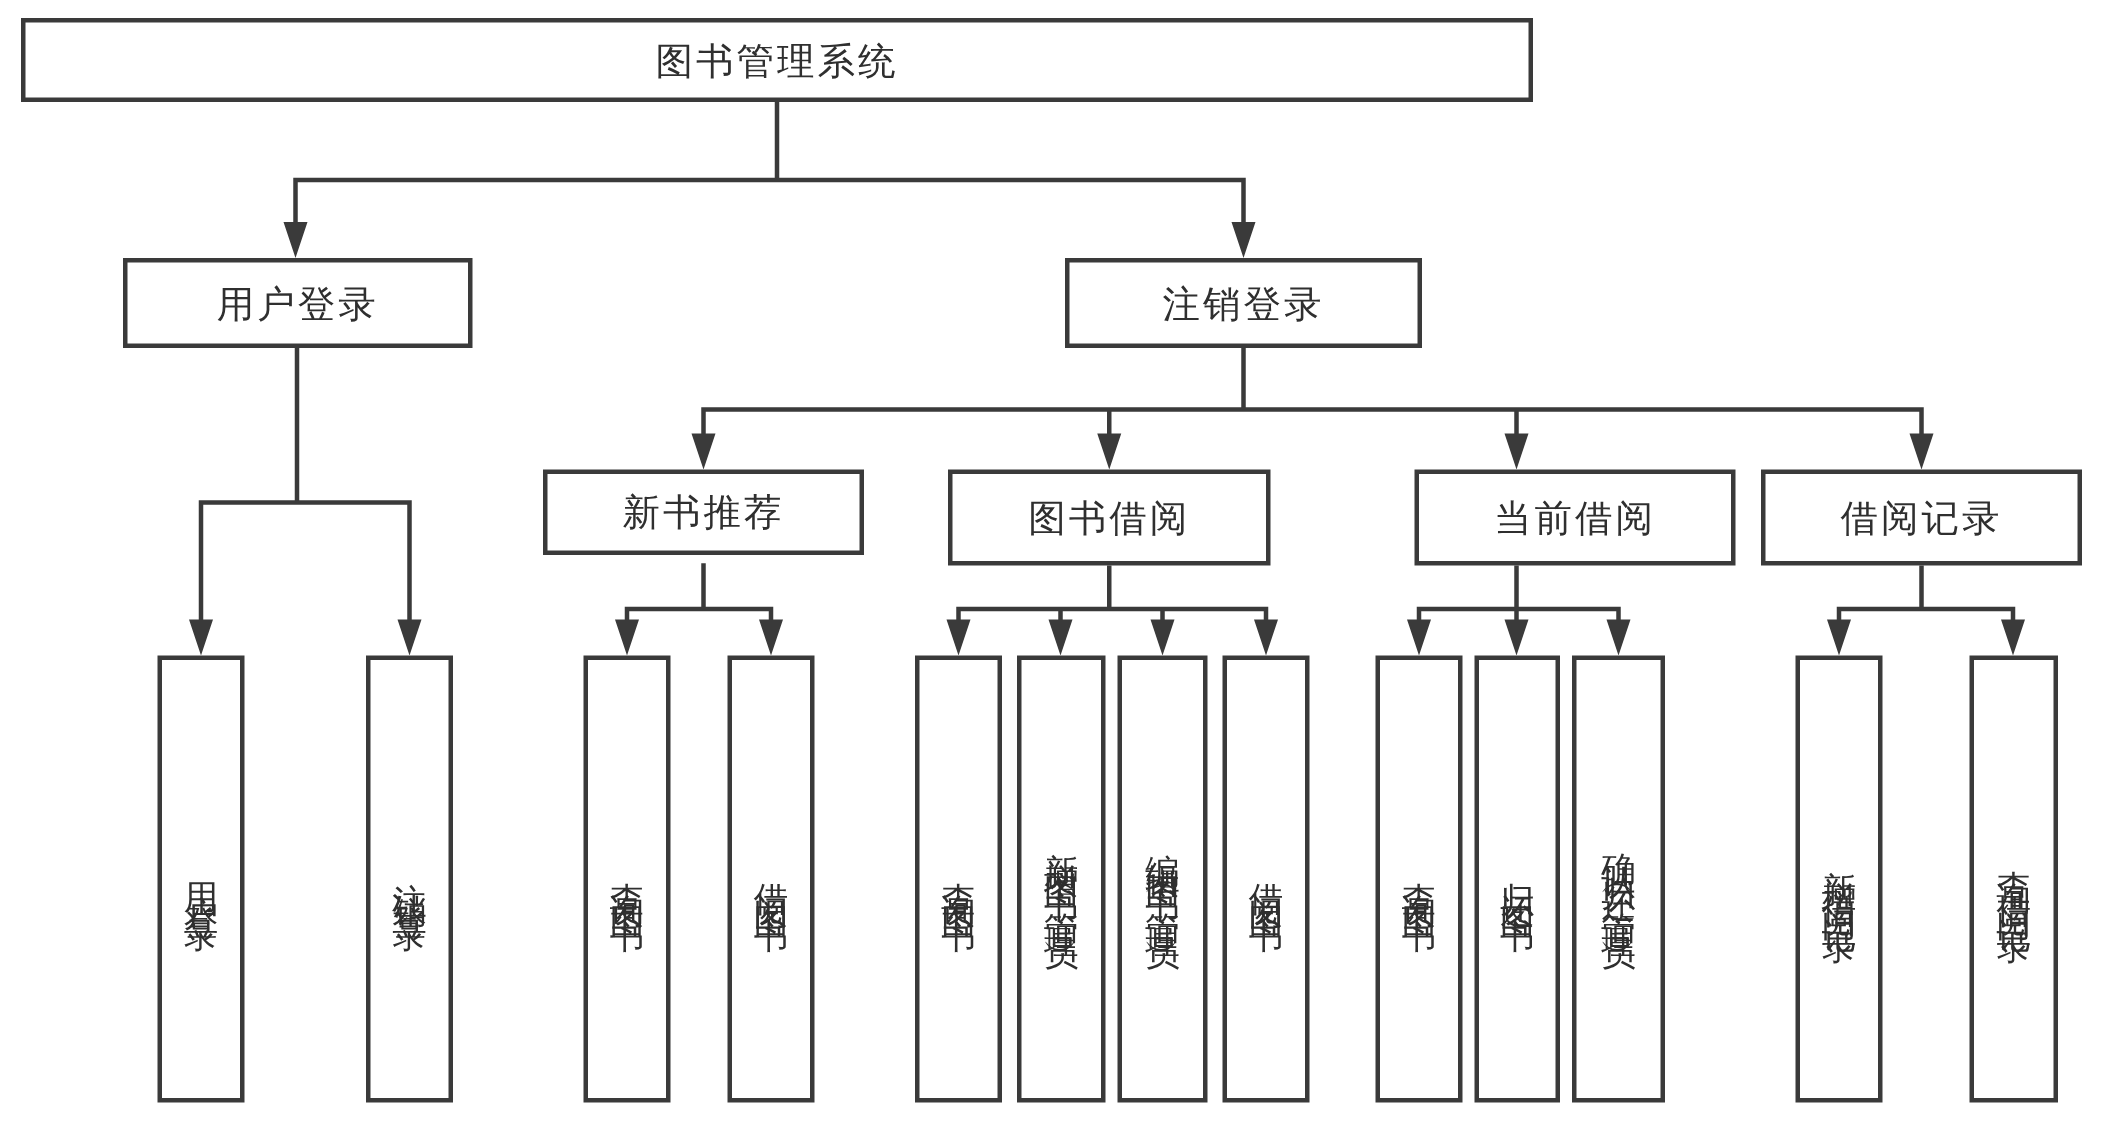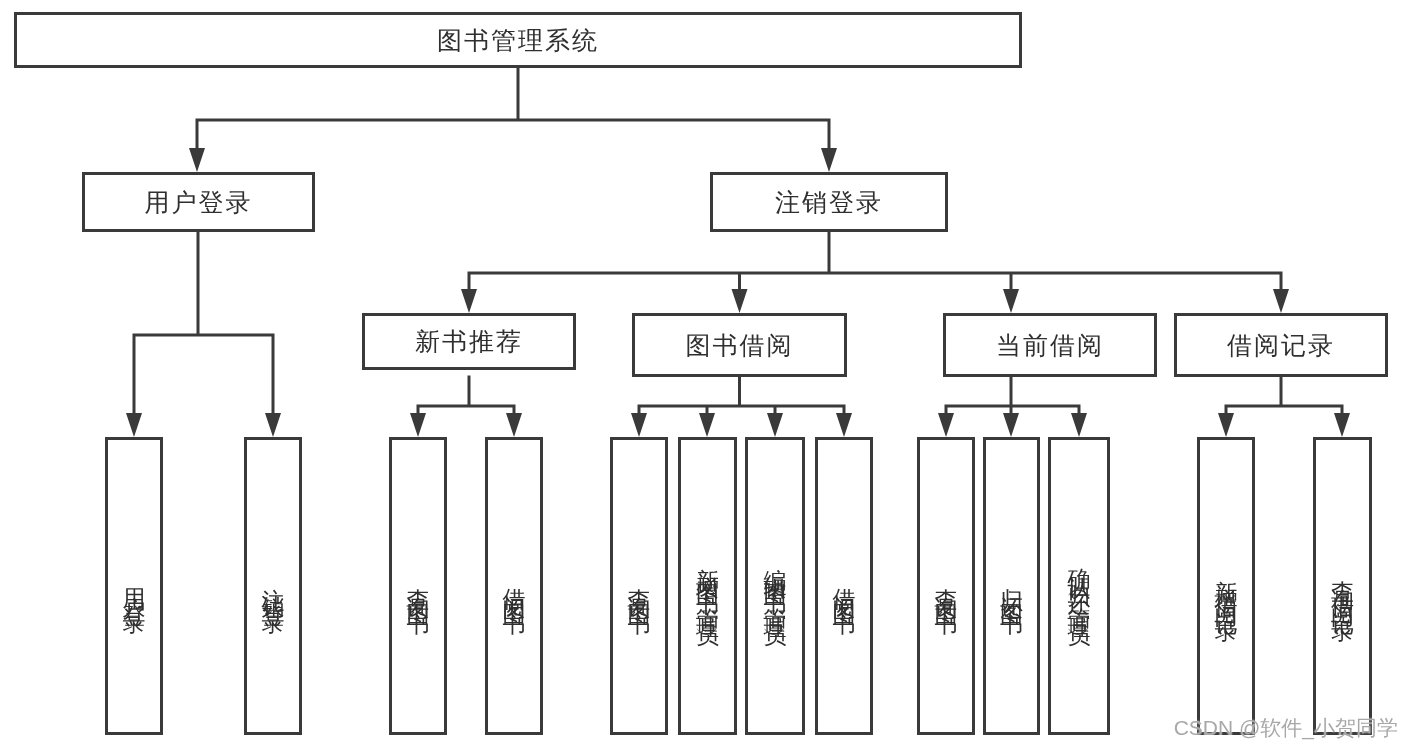--- a/index.html
+++ b/index.html
@@ -147,15 +147,14 @@
     <span class="vtext">确认归还（管理员）</span>
   </div>
 
   <div class="leaf" style="left:1197px; width:58px;">
     <span class="vtext">新增借阅记录</span>
   </div>
   <div class="leaf" style="left:1313px; width:59px;">
     <span class="vtext">查询借阅记录</span>
   </div>
 
-  <div class="watermark">CSDN @软件_小贺同学</div>
 
 </div>
 
 </body></html>

